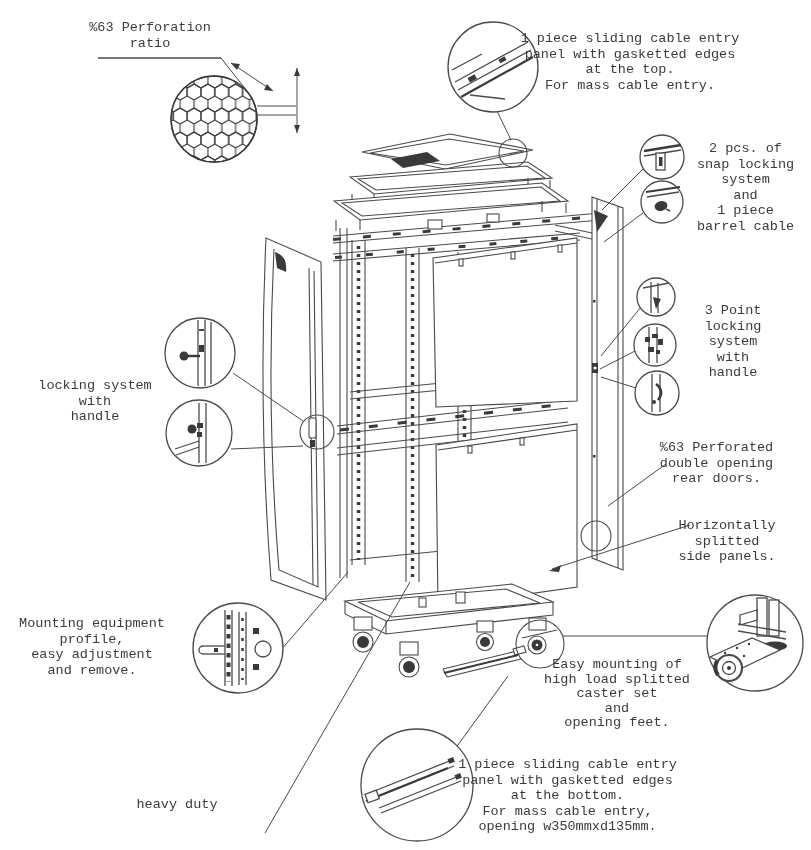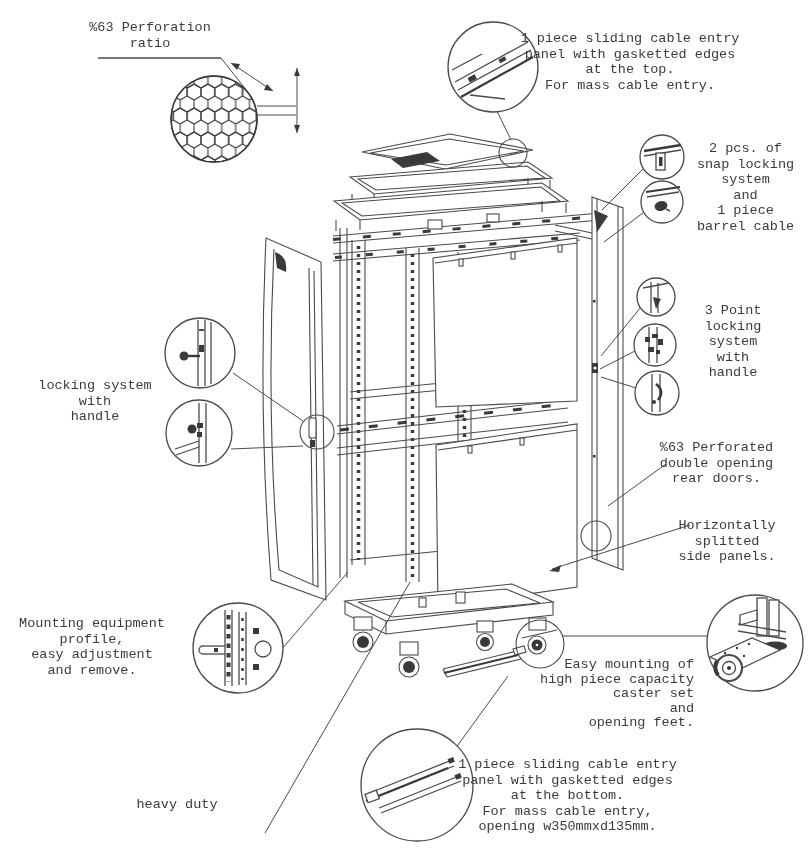--- a/index.html
+++ b/index.html
@@ -386,23 +386,23 @@
     <div>Mounting equipment</div>
     <div>profile,</div>
     <div>easy adjustment</div>
     <div>and remove.</div>
   </div>
 
   <div class="lbl" style="left:50px;top:797px;width:254px;">
     <div>heavy duty</div>
   </div>
 
-  <div class="lbl" style="left:540px;top:658px;width:154px;line-height:14.5px;text-align:right;">
+  <div class="lbl" style="left:540px;top:658px;width:154px;line-height:14.5px;">
     <div>Easy mounting of</div>
-    <div>high piece capacity</div>
+    <div>high load splitted</div>
     <div>caster set</div>
     <div>and</div>
     <div>opening feet.</div>
   </div>
 
   <div class="lbl" style="left:455px;top:757px;width:225px;">
     <div>1 piece sliding cable entry</div>
     <div>panel with gasketted edges</div>
     <div>at the bottom.</div>
     <div>For mass cable entry,</div>

